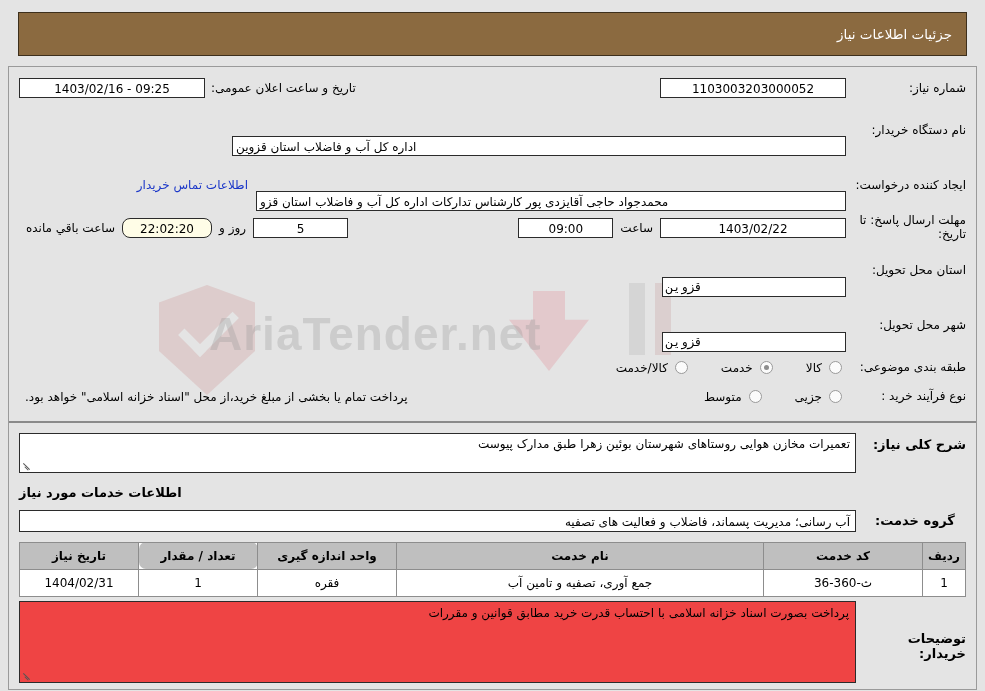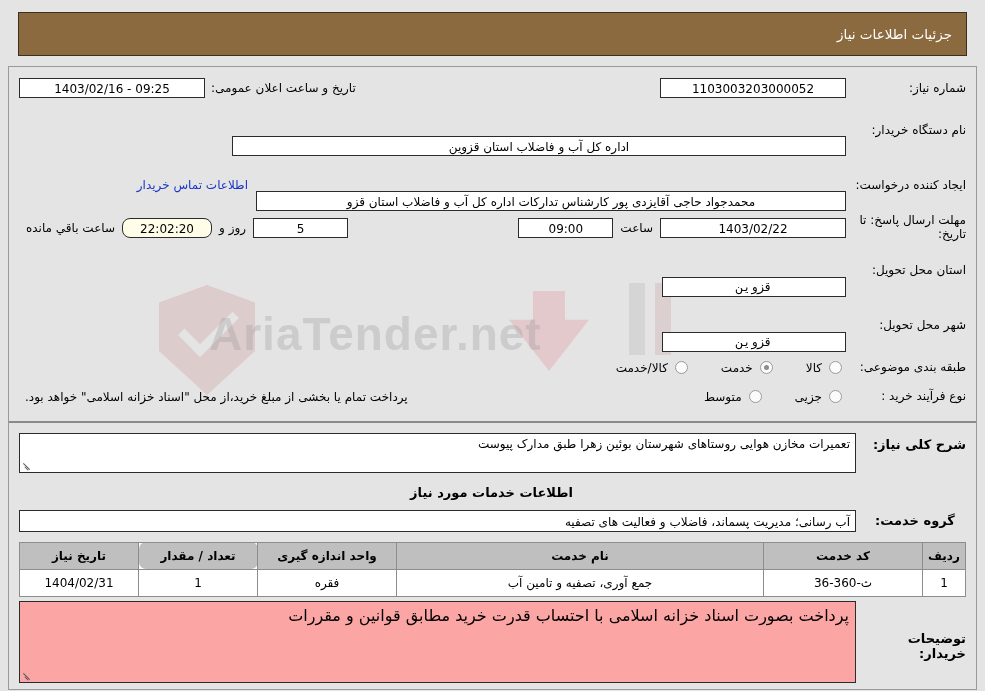--- a/index.html
+++ b/index.html
@@ -147,21 +147,21 @@
     height: 20px;
     line-height: 20px;
     font-size: 12px;
     padding: 0 3px;
     box-sizing: border-box;
     text-align: center;
     color: #000;
     white-space: nowrap;
     overflow: hidden;
   }
-  .fld.rt { text-align: center; margin-top: 32px; }
+  .fld.rt { text-align: left; margin-top: 32px; }
   .fld.cream { background: #fffde7; border-radius: 8px; }
 
   .w-need   { width: 186px; }
   .w-org    { width: 614px; }
   .w-creator{ width: 590px; }
   .w-date   { width: 186px; }
   .w-time   { width: 95px; }
   .w-days   { width: 95px; }
   .w-count  { width: 90px; }
   .w-prov   { width: 184px; font-family: Liberation Mono, monospace; }
@@ -265,21 +265,21 @@
     position: absolute;
     background: #555;
   }
   .resize-grip::before { width: 9px; height: 1px; transform: rotate(45deg); top: 5px; left: 0; }
   .resize-grip::after  { width: 5px; height: 1px; transform: rotate(45deg); top: 7px; left: 2px; }
 
   .subtitle {
     font-weight: bold;
     font-size: 13px;
     margin: 12px 0 10px 0;
-    text-align: center;
+    text-align: left;
     padding-right: 2px;
   }
 
   .grp-row {
     display: flex;
     align-items: center;
     margin-bottom: 10px;
   }
   .grp-lbl {
     width: 110px;
@@ -345,25 +345,25 @@
     flex: 0 0 110px;
     text-align: right;
     font-weight: bold;
     font-size: 13px;
     padding: 30px 0 0 8px;
     box-sizing: border-box;
   }
   .notes-area {
     flex: 1;
     border: 1px solid #2b2b2b;
-    background: #fca5a5;
+    background: #ef4444;
     height: 82px;
     padding: 4px 6px 0 6px;
     box-sizing: border-box;
-    font-size: 16px;
+    font-size: 12px;
     text-align: right;
     position: relative;
     overflow: hidden;
   }
 
   
   .btn-bar {
     margin: 12px 0 0 0;
     display: flex;
     justify-content: center;

